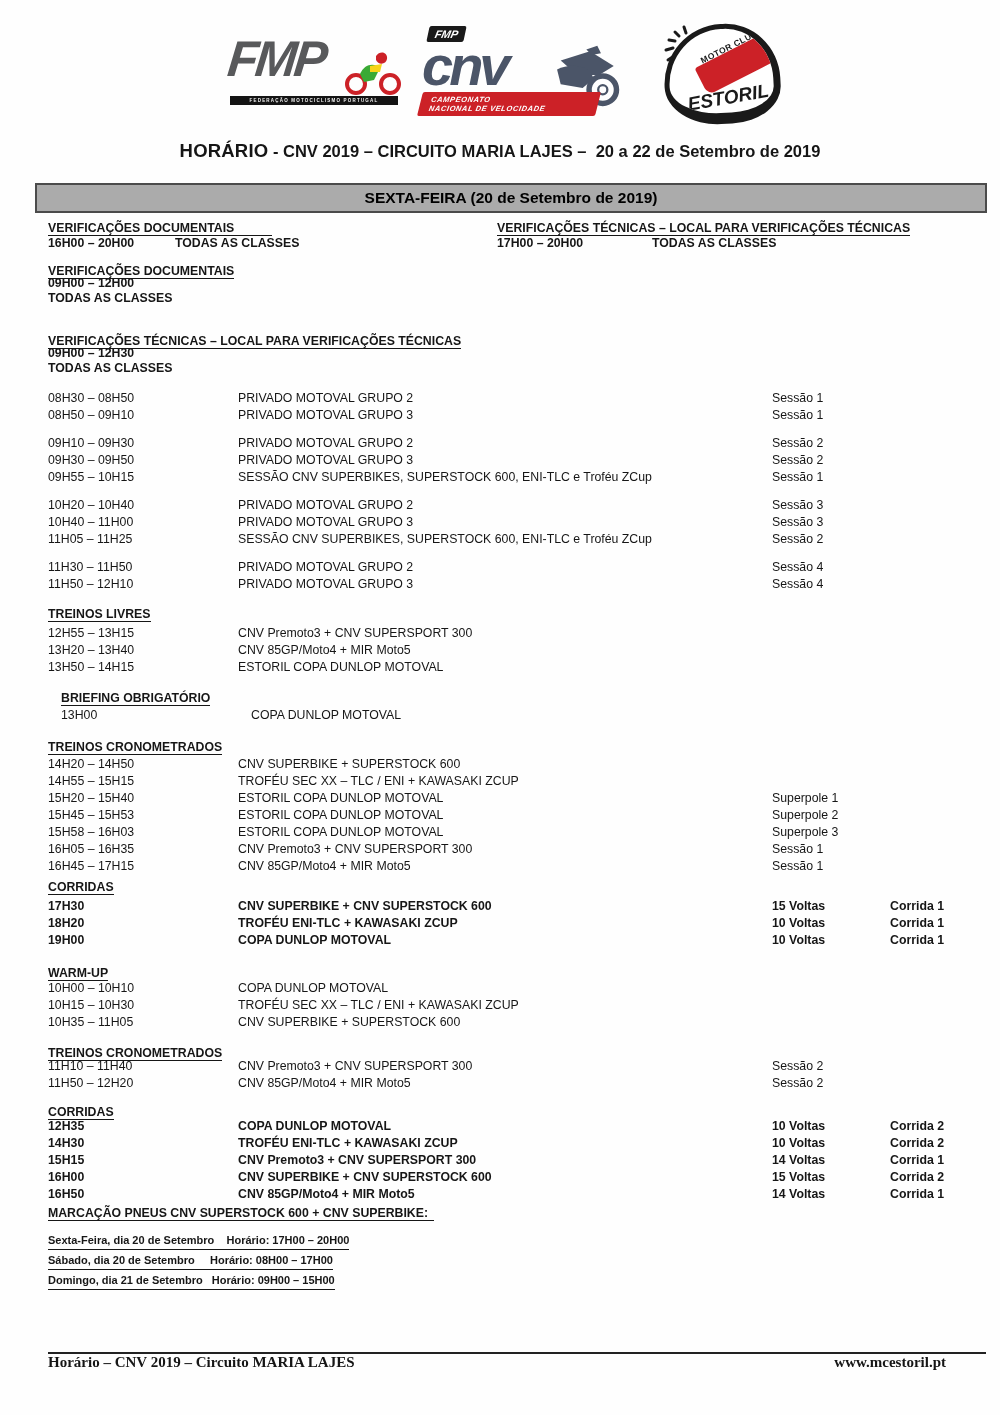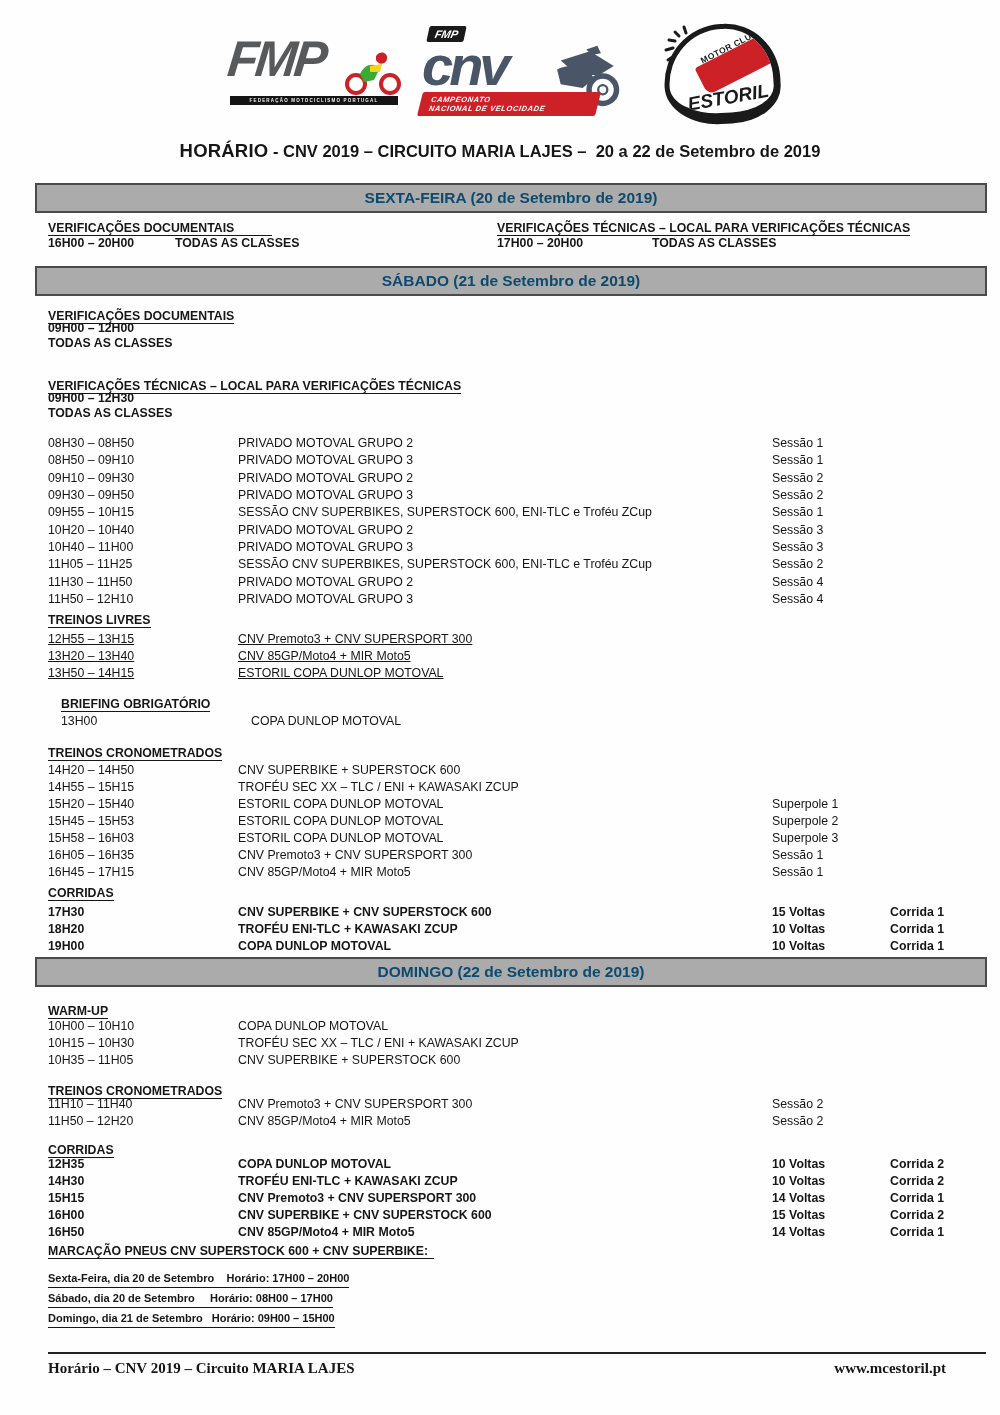--- a/index.html
+++ b/index.html
@@ -47,67 +47,67 @@
   
   .doc-title { position:absolute; top:140px; left:0; width:1000px; text-align:center;
     font-weight:bold; font-size:16.5px; white-space:pre; }
   .doc-title .t-main { font-weight:900; font-size:18.5px; letter-spacing:0.2px; }
 
   
   .content { position:absolute; top:183px; left:0; width:1000px; }
 
   .banner { margin-left:35px; width:952px; height:30px; background:#ababab;
     border:2px solid #4b4b4b; display:flex; align-items:center; justify-content:center;
-    font-weight:bold; font-size:15.5px; color:#0c4a6e; }
+    font-weight:bold; font-size:15.5px; color:#000000; }
 
   .hu { display:inline-block; font-weight:bold; font-size:12.3px; line-height:14px;
     border-bottom:1.5px solid #161616; padding-bottom:0px; }
   .heading { margin-left:48px; height:15px; }
 
   .row, .vrow { display:flex; line-height:17px; font-size:12.3px; }
   .bold { font-weight:bold; }
   .col-time  { width:190px; flex:none; }
   .col-desc  { width:534px; flex:none; }
   .col-note  { width:118px; flex:none; }
   .col-race  { width:62px;  flex:none; }
   .rows { margin-left:48px; }
-  .rows .group + .group { margin-top:1px; }
+  .rows .group + .group { margin-top:11px; }
   .tight .row { line-height:15px;flex-direction:column; }
 
   
   .friday-cols { margin-top:8px; margin-left:48px; display:flex; }
   .f-left  { width:449px; flex:none; }
   .f-right { flex:1; }
   .f-line { display:flex; font-weight:bold; font-size:12.3px; line-height:15px; }
   .f-left  .f-time { width:127px; flex:none; }
   .f-right .f-time { width:155px; flex:none; }
   .f-left .hu { padding-right:38px; }
 
   
   #banner-sat   { margin-top:15px; }
   #blk-sat-vd   { margin-top:10px; }
   #blk-sat-vt   { margin-top:25px; }
   #blk-sat-priv { margin-top:14px; }
-  #blk-sat-tl   { margin-top:2px;text-decoration:underline; } #blk-sat-tl .rows { margin-top:6px; }
+  #blk-sat-tl   { margin-top:11px; } #blk-sat-tl .rows { margin-top:6px; }
   #blk-sat-brief{ margin-top:12px;margin-left:13px; } #blk-sat-brief .rows { margin-top:4px; }
   #blk-sat-tc   { margin-top:13px; } #blk-sat-tc .rows { margin-top:4px; }
   #blk-sat-cor  { margin-top:2px; }  #blk-sat-cor .rows { margin-top:6px; }
   #banner-sun   { margin-top:2px; }
   #blk-sun-wu   { margin-top:14px; } #blk-sun-wu .rows { margin-top:2px; }
   #blk-sun-tc   { margin-top:12px; } #blk-sun-tc .rows { margin-top:0; }
   #blk-sun-cor  { margin-top:10px; } #blk-sun-cor .rows { margin-top:1px; }
   #blk-tyres    { margin-top:0; } #blk-tyres .hu { padding-right:6px; }
   .tyre-lines { margin-left:48px; margin-top:12px; }
   .tyre-line { line-height:17px; }
   .tyre-line span { display:inline-block; font-weight:bold; font-size:11px;
     border-bottom:1.5px solid #161616; white-space:pre; }
 
   
   .footer { position:absolute; top:1352px; left:48px; width:938px;
-    border-top:2px solid #222; padding-top:6px; display:flex; justify-content:space-between;
+    border-top:2px solid #222; display:flex; justify-content:space-between;
     font-family:"Liberation Serif","DejaVu Serif",serif; font-weight:bold; font-size:15px; }
   .footer .f-right-text { margin-right:40px; }
 </style>
 </head>
 <body>
 
 <div class="page">
 
   <div class="logos">
     <div class="logo-fmp">
@@ -182,21 +182,20 @@
         <div class="f-line">
             <span class="hu">VERIFICAÇÕES TÉCNICAS – LOCAL PARA VERIFICAÇÕES TÉCNICAS</span>
           </div>
         <div class="f-line">
           <span class="f-time">17H00 – 20H00</span>
           <span>TODAS AS CLASSES</span>
         </div>
       </div>
     </div>
 
-    <div class="banner" id="banner-sat">SÁBADO (21 de Setembro de 2019)</div>
 
     <div class="blk tight" id="blk-sat-vd">
       <div class="heading"><span class="hu">VERIFICAÇÕES DOCUMENTAIS</span></div>
       <div class="rows">
           <div class="group">
             <div class="row bold">
               <span class="col-time">09H00 – 12H00</span>
               <span class="col-desc">TODAS AS CLASSES</span>
               <span class="col-note"></span>
               <span class="col-race"></span>
@@ -401,21 +400,20 @@
             <div class="row bold">
               <span class="col-time">19H00</span>
               <span class="col-desc">COPA DUNLOP MOTOVAL</span>
               <span class="col-note">10 Voltas</span>
               <span class="col-race">Corrida 1</span>
             </div>
           </div>
         </div>
     </div>
 
-    <div class="banner" id="banner-sun">DOMINGO (22 de Setembro de 2019)</div>
 
     <div class="blk" id="blk-sun-wu">
       <div class="heading"><span class="hu">WARM-UP</span></div>
       <div class="rows">
           <div class="group">
             <div class="row">
               <span class="col-time">10H00 – 10H10</span>
               <span class="col-desc">COPA DUNLOP MOTOVAL</span>
               <span class="col-note"></span>
               <span class="col-race"></span>

